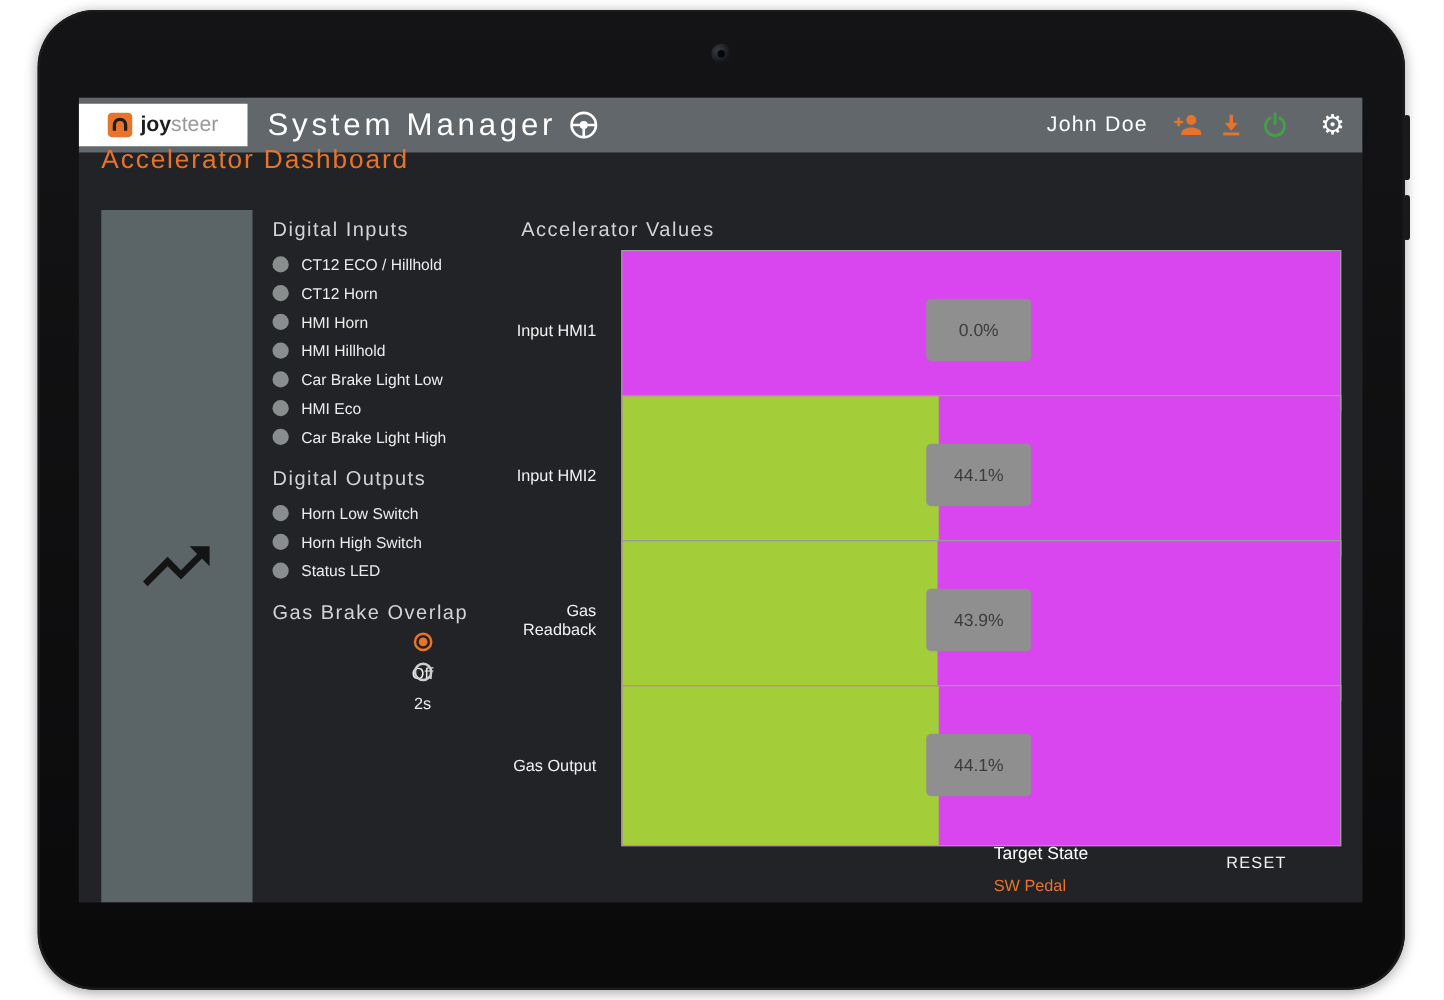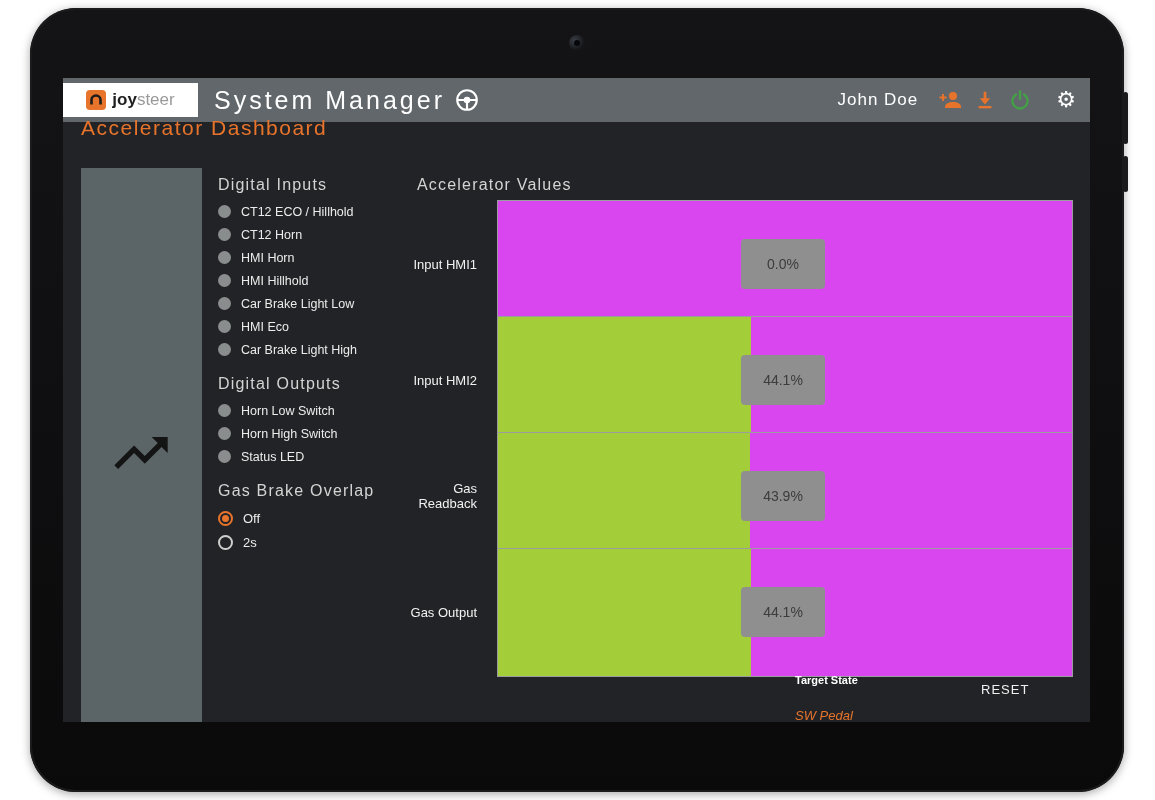--- a/index.html
+++ b/index.html
@@ -46,42 +46,42 @@
   .trend-btn{position:absolute;left:28px;top:253px;width:64px;height:64px;background:none;
     border:none;padding:0;cursor:pointer;}
 
   
   .controls{position:absolute;left:155px;top:98px;width:240px;}
   .sec-heading{color:#d4d4d4;font-size:16px;letter-spacing:1.2px;font-weight:400;margin:0 0 6px 0;}
   .sec-heading.mt{margin-top:14px;}
   .led-row{display:flex;align-items:center;height:23px;gap:10px;}
   .led{width:13px;height:13px;border-radius:50%;background:#8a8d8e;flex:none;}
   .led-label{color:#ececec;font-size:12.5px;white-space:nowrap;}
-  .radio-row{display:flex;align-items:center;height:24px;gap:10px;cursor:pointer;}
+  .radio-row{display:flex;align-items:center;height:24px;gap:10px;cursor:pointer;flex-direction:column;}
   .radio{width:15px;height:15px;border-radius:50%;border:2px solid #cfcfcf;position:relative;flex:none;}
   .radio.selected{border-color:#e8742c;}
   .radio.selected::after{content:"";position:absolute;inset:2px;border-radius:50%;background:#e8742c;}
   .radio-label{color:#ececec;font-size:13px;}
 
   
   .values-heading{position:absolute;left:354px;top:98px;color:#d4d4d4;font-size:16px;
     letter-spacing:1.2px;font-weight:400;margin:0;}
   .bars{position:absolute;left:334px;top:132px;width:680px;}
   .bar-row{display:flex;align-items:center;height:108px;margin-bottom:8px;}
   .bar-label{width:80px;text-align:right;color:#f2f2f2;font-size:13px;margin-right:20px;flex:none;}
   .bar-box{position:relative;width:576px;height:129px;border:1px solid #9a9c9e;background:#d946ef;flex:none;}
   .bar-fill{position:absolute;left:0;top:0;height:100%;width:0;background:#a4ce39;}
   .bar-badge{position:absolute;left:243px;top:50%;transform:translateY(-50%);
     width:84px;height:50px;border-radius:4px;background:#8f8f8f;color:#3c3c3c;
     font-size:14px;display:flex;align-items:center;justify-content:center;}
 
   
   .target-state{position:absolute;left:732px;top:596px;}
-  .ts-label{color:#ffffff;font-weight:bold;font-size:11px;}
-  .ts-value{color:#e8742c;font-size:13px;margin-top:22px;font-style:italic;}
+  .ts-label{color:#ffffff;font-weight:normal;font-size:14px;}
+  .ts-value{color:#e8742c;font-size:13px;margin-top:11px;}
   .reset-btn{position:absolute;left:908px;top:600px;background:none;border:none;
     color:#f0f0f0;font-size:13px;letter-spacing:1px;cursor:pointer;padding:4px 10px;}
 </style>
 </head>
 <body>
 
 <div class="tablet">
   <div class="camera"></div>
   <div class="side-btn b1"></div>
   <div class="side-btn b2"></div>

